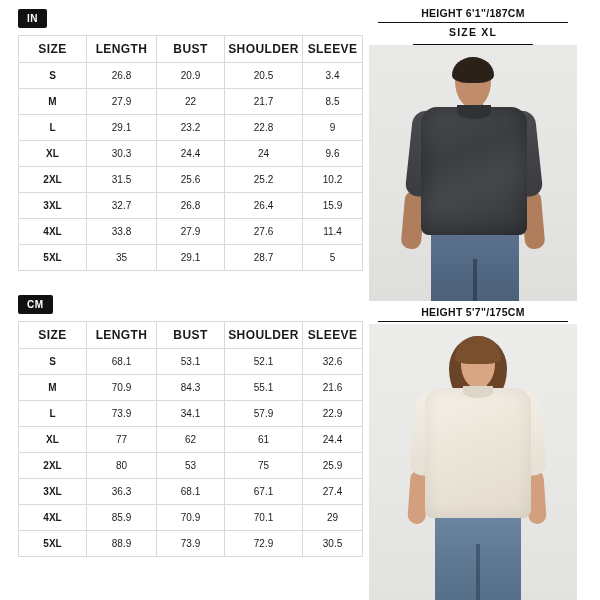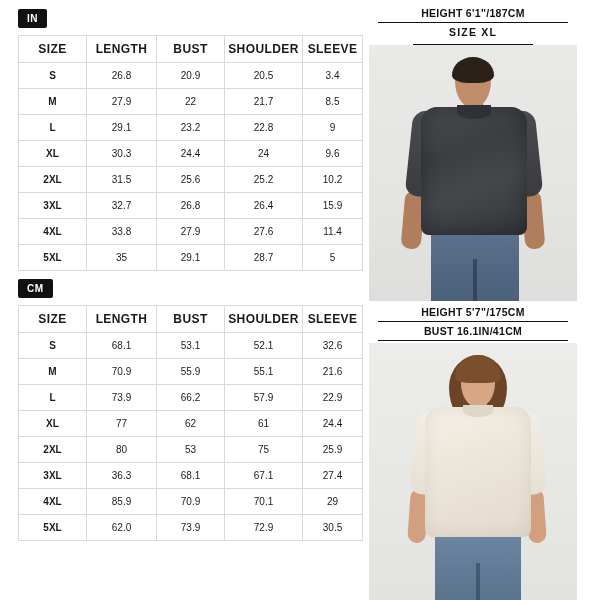--- a/index.html
+++ b/index.html
@@ -41,21 +41,21 @@
     background: #111111;
     color: #ffffff;
     font-size: 10px;
     font-weight: bold;
     letter-spacing: 0.5px;
     padding: 4px 9px 4px 9px;
     border-radius: 2px;
     margin-bottom: 7px;
   }
   .unit-badge.second {
-    margin-top: 8px;
+    margin-top: 24px;
   }
 
   table.size-table {
     border-collapse: collapse;
     width: 344px;
     table-layout: fixed;
     background: #fff;
   }
   table.size-table th,
   table.size-table td {
@@ -358,28 +358,28 @@
         <tr>
           <td class="size-cell">S</td>
           <td>68.1</td>
           <td>53.1</td>
           <td>52.1</td>
           <td>32.6</td>
         </tr>
         <tr>
           <td class="size-cell">M</td>
           <td>70.9</td>
-          <td>55.9</td>
+          <td>84.3</td>
           <td>55.1</td>
           <td>21.6</td>
         </tr>
         <tr>
           <td class="size-cell">L</td>
           <td>73.9</td>
-          <td>66.2</td>
+          <td>34.1</td>
           <td>57.9</td>
           <td>22.9</td>
         </tr>
         <tr>
           <td class="size-cell">XL</td>
           <td>77</td>
           <td>62</td>
           <td>61</td>
           <td>24.4</td>
         </tr>
@@ -399,21 +399,21 @@
         </tr>
         <tr>
           <td class="size-cell">4XL</td>
           <td>85.9</td>
           <td>70.9</td>
           <td>70.1</td>
           <td>29</td>
         </tr>
         <tr>
           <td class="size-cell">5XL</td>
-          <td>62.0</td>
+          <td>88.9</td>
           <td>73.9</td>
           <td>72.9</td>
           <td>30.5</td>
         </tr>
       </tbody>
     </table>
   </div>
 
   <div class="right-col">
 
@@ -435,21 +435,20 @@
           <div class="fig m-sleeve-r"></div>
           <div class="fig m-shirt"></div>
           <div class="fig m-collar"></div>
         </div>
       </div>
     </div>
 
     <div class="model-card">
       <div class="spec-block">
         <div class="spec-line">HEIGHT  5'7"/175CM</div>
-        <div class="spec-line">BUST  16.1IN/41CM</div>
       </div>
       <div class="photo-wrap">
         <div class="photo bg2">
           <div class="fig w-jeans"></div>
           <div class="fig w-jean-split"></div>
           <div class="fig w-hair-back"></div>
           <div class="fig w-neck"></div>
           <div class="fig w-head"></div>
           <div class="fig w-hair-top"></div>
           <div class="fig w-arm-l"></div>

